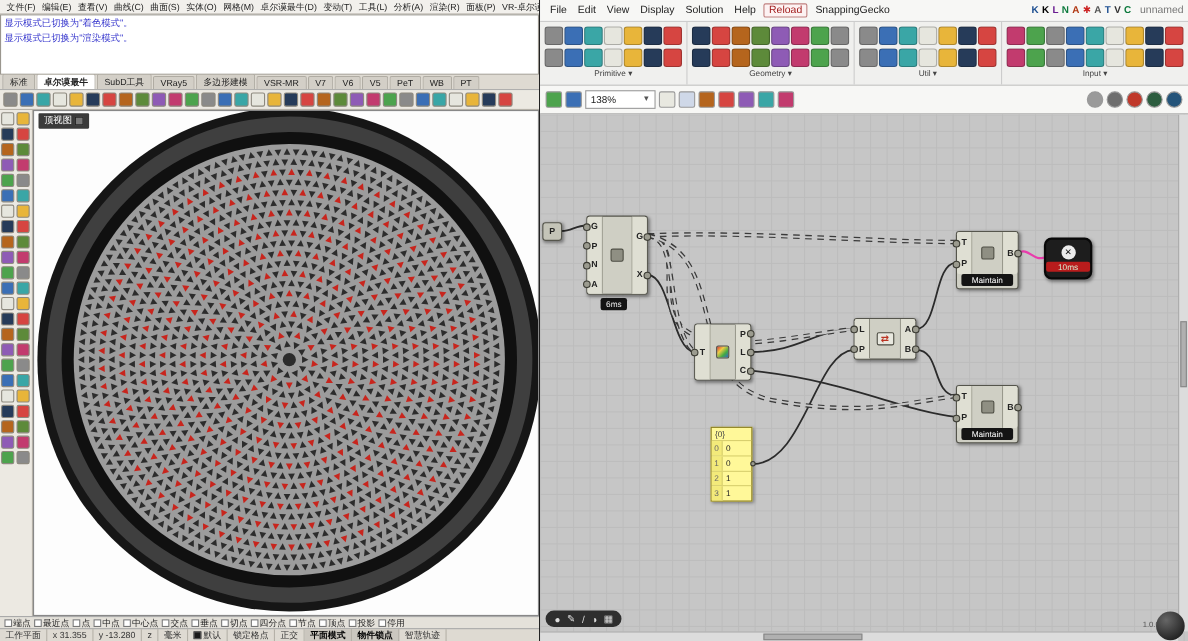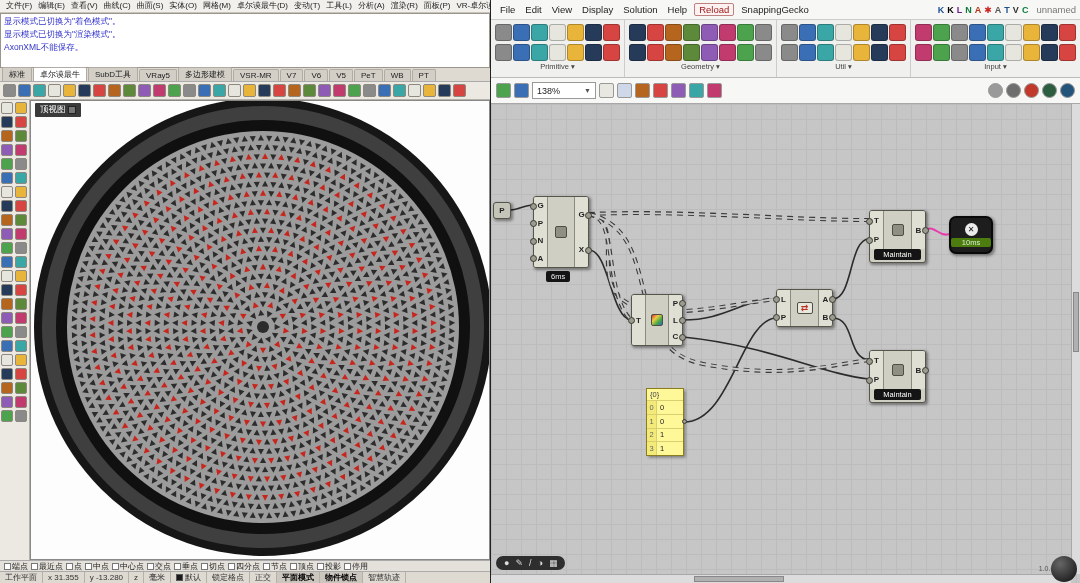--- a/index.html
+++ b/index.html
@@ -1,28 +1,28 @@
 <!DOCTYPE html>
 <html><head>
 <meta charset="utf-8">
 <style>
 *{box-sizing:border-box;margin:0;padding:0}
 html,body{width:1080px;height:583px;overflow:hidden}
 body{font-family:"Liberation Sans","DejaVu Sans",sans-serif;font-size:9px;color:#222;background:#d6d3ce}
 .app{display:flex;width:1080px;height:583px}
 
 .rhino{width:490px;height:583px;display:flex;flex-direction:column;background:#ece9e2}
-.r-menubar{height:13px;display:flex;padding:0 3px;background:#f2f0ec;border-bottom:1px solid #c8c4bc;font-size:8px;white-space:nowrap}
+.r-menubar{height:13px;display:flex;align-items:center;padding:0 3px;background:#f2f0ec;border-bottom:1px solid #c8c4bc;font-size:8px;white-space:nowrap}
 .rmenu-item{padding:0 3px;cursor:default}
 .r-cmd{height:55px;background:#fff;border:1px solid #9a968e;font-size:8.5px;display:flex;flex-direction:column}
 .r-cmd .lines{flex:1;padding:1px 3px;color:#3333cc;line-height:13px}
 .r-cmd .prompt{border-top:1px solid #b5b1a8;padding:1px 3px;color:#111;height:14px}
 .r-tabs{height:14px;display:flex;align-items:flex-end;background:#dedAd2;border-bottom:1px solid #aaa;font-size:8px;padding:0 2px}
 .r-tab{padding:1px 6px;border:1px solid #b0aca3;border-bottom:none;background:#d3cfc7;margin-right:1px;border-radius:2px 2px 0 0;cursor:default}
-.r-tab.active{background:#fff;font-weight:normal}
+.r-tab.active{background:#fff;font-weight:bold}
 .r-toolbar{height:18px;display:flex;align-items:center;gap:2px;padding:0 3px;background:#ece9e2;border-bottom:1px solid #b5b1a8}
 .r-toolbar .tbi{width:13px;height:13px;border:1px solid #8d897f;border-radius:2px}
 .r-main{flex:1;display:flex;min-height:0}
 .r-side{width:30px;background:#ece9e2;border-right:1px solid #b5b1a8;display:grid;grid-template-columns:repeat(2,13px);grid-auto-rows:13px;gap:1px;justify-content:center;padding-top:2px}
 .r-side .tbi{width:12px;height:12px;border:1px solid #8d897f;border-radius:2px}
 .vp{flex:1;position:relative;background:#fdfdfd;border:1px solid #888;overflow:hidden}
 .vp-label{position:absolute;left:4px;top:2px;z-index:5;display:flex;align-items:center;gap:2px;background:#3a3a3a;color:#fff;padding:1px 5px;font-size:8.5px;border-radius:1px}
 .vp-icon{width:8px;height:8px;background:#777;border:1px solid #222;display:inline-block}
 .r-osnap{height:11px;display:flex;align-items:center;gap:3px;background:#e4e1da;border-top:1px solid #aaa;font-size:8px;padding:0 4px;white-space:nowrap}
 .os{display:flex;align-items:center;gap:1px}
@@ -81,21 +81,21 @@
 .nlabel{position:absolute;left:4px;right:4px;bottom:2px;background:#141414;color:#fff;font-size:7.5px;text-align:center;border-radius:2px;padding:1px 0}
 .maintain{padding-bottom:13px}
 .ghpanel{position:absolute;z-index:2;background:#fff899;border:1px solid #8a7d1f;box-shadow:1.5px 1.5px 3px rgba(0,0,0,.4);font-size:7.5px;display:flex;flex-direction:column}
 .panel-path{padding:1px 3px;color:#444}
 .prow{display:flex;border-top:1px solid #d8cf6e;flex:1;align-items:center}
 .pi{width:10px;align-self:stretch;display:flex;align-items:center;justify-content:center;background:#f3ea7a;border-right:1px solid #d8cf6e;color:#666}
 .pv{padding-left:3px;color:#222}
 .pgrip{position:absolute;right:-4px;top:50%;width:5px;height:5px;margin-top:-3px;border-radius:50%;background:#9b9b8f;border:1px solid #3c3c34}
 .delay{position:absolute;z-index:2;background:#1d1d1d;border:2px solid #090909;border-radius:7px;display:flex;flex-direction:column;align-items:center;justify-content:center;gap:2px;box-shadow:1.5px 1.5px 3px rgba(0,0,0,.4)}
 .xcirc{width:13px;height:13px;border-radius:50%;background:#ececec;color:#111;font-size:8px;font-weight:bold;display:flex;align-items:center;justify-content:center}
-.dlabel{background:#4d7c0f;color:#d6ecd0;font-size:7.5px;padding:0 11px;border-radius:2px}
+.dlabel{background:#b91c1c;color:#d6ecd0;font-size:7.5px;padding:0 11px;border-radius:2px}
 .wm{position:absolute;z-index:3;right:16px;bottom:30px;width:90px;height:80px;background:rgba(228,237,246,.88);border-radius:10px;display:flex;flex-direction:column;align-items:center;justify-content:center;color:#aac6e4}
 .wm .l1{font-weight:bold;letter-spacing:2px;font-size:13px}
 .wm .l2{font-size:16px;font-weight:bold;color:#9fbfe0;margin-top:2px}
 .mini{position:absolute;z-index:3;left:5px;bottom:13px;background:#2e2e2e;border-radius:9px;padding:2px 8px;display:flex;gap:6px;align-items:center;color:#ddd;font-size:9px}
 .mini span{cursor:default}
 .sb-r{position:absolute;z-index:2;right:0;top:0;bottom:9px;width:9px;background:#dcdcdc;border-left:1px solid #a8a8a8}
 .sb-r .thumb{position:absolute;top:40%;left:1px;right:1px;height:60px;background:#b0b0b0;border:1px solid #888}
 .sb-b{position:absolute;z-index:2;left:0;right:9px;bottom:0;height:9px;background:#dcdcdc;border-top:1px solid #a8a8a8}
 .sb-b .thumb{position:absolute;left:35%;top:1px;bottom:1px;width:90px;background:#b0b0b0;border:1px solid #888}
 .ver{position:absolute;z-index:3;right:14px;bottom:11px;font-size:7px;color:#555}
@@ -121,21 +121,20 @@
         <span class="rmenu-item">工具(L)</span>
         <span class="rmenu-item">分析(A)</span>
         <span class="rmenu-item">渲染(R)</span>
         <span class="rmenu-item">面板(P)</span>
         <span class="rmenu-item">VR-卓尔谟</span>
       </div>
     <div class="r-cmd">
       <div class="lines">
         <div>显示模式已切换为"着色模式"。</div>
         <div>显示模式已切换为"渲染模式"。</div>
-        <div>AxonXML不能保存。</div>
       </div>
     </div>
     <div class="r-tabs">
 
     <span class="r-tab">标准</span>
         <span class="r-tab active">卓尔谟最牛</span>
         <span class="r-tab">SubD工具</span>
         <span class="r-tab">VRay5</span>
         <span class="r-tab">多边形建模</span>
         <span class="r-tab">VSR-MR</span>

